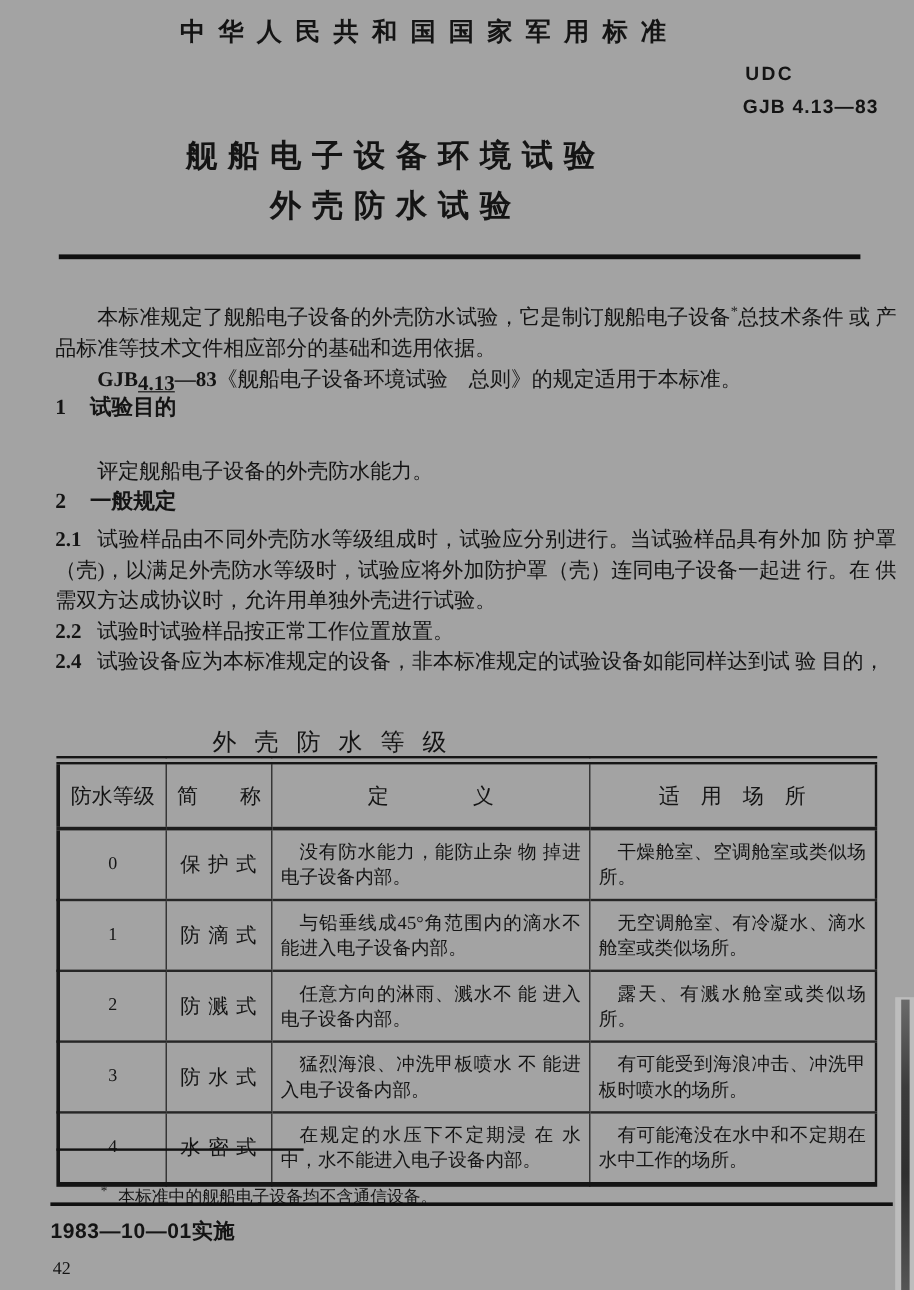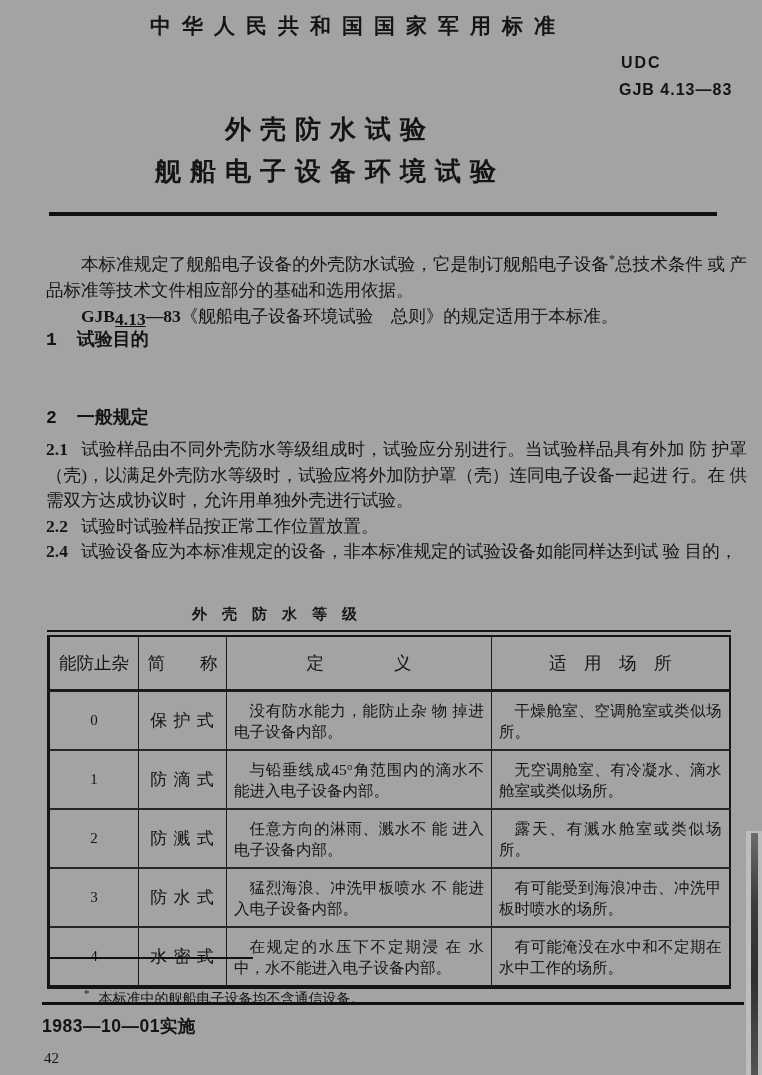--- a/index.html
+++ b/index.html
@@ -19,34 +19,34 @@
 
   
   .bodyblock{position:absolute;left:46px;width:701px;font-size:17.5px;line-height:26px;text-align:justify;}
   .indent2{text-indent:2em;}
   #para-1{top:233px;}
   #para-2{top:285px;}
   .star{font-size:12px;vertical-align:super;line-height:0;}
   .gjb-latin{font-weight:bold;}
   .subnum{position:relative;top:3px;text-decoration:underline;}
 
-  .sec-heading{position:absolute;left:46px;font-family:Liberation Mono, monospace;
+  .sec-heading{position:absolute;left:46px;font-family:Liberation Serif, serif;
     font-weight:bold;font-size:18px;white-space:nowrap;}
   #sec1-heading{top:327px;}
   #sec1-body{top:361px;}
   #sec2-heading{top:405px;}
   .sec-num{margin-right:20px;}
 
   #clauses{position:absolute;top:437px;left:46px;width:701px;font-size:17.5px;line-height:25.5px;}
   #clauses p{margin:0;text-align:justify;}
   .cnum{font-weight:bold;margin-right:13px;}
 
   
   .table-title{position:absolute;top:605px;left:47px;width:470px;text-align:center;
-    font-size:15px;letter-spacing:15px;white-space:nowrap;font-weight:bold;}
+    font-size:20px;letter-spacing:15px;white-space:nowrap;}
   table.grades{position:absolute;top:630px;left:47px;width:681px;border-collapse:collapse;table-layout:fixed;
     border-top:7px double #151515;border-bottom:4px solid #151515;
     border-left:3px solid #151515;border-right:2px solid #151515;}
   table.grades th{height:50px;font-weight:normal;font-size:17.5px;
     border-bottom:3px solid #1c1c1c;text-align:center;vertical-align:middle;}
   table.grades td{height:53px;vertical-align:middle;border-top:2px solid #262626;}
   table.grades th + th, table.grades td + td{border-left:1px solid #1c1c1c;}
   td.c-grade{text-align:center;font-size:15px;}
   td.c-name{text-align:center;font-size:17px;letter-spacing:1px;white-space:nowrap;}
   td.c-def, td.c-scope{font-size:15.5px;line-height:21px;padding:2px 7px;text-indent:1em;text-align:justify;}
@@ -68,33 +68,34 @@
 </head>
 <body>
 
 <div class="page">
 
   <div class="std-header">中华人民共和国国家军用标准</div>
   <div class="udc">UDC</div>
   <div class="std-no">GJB 4.13—83</div>
 
   <div class="doc-title">
+    <div>舰船电子设备环境试验</div>
     <div>外壳防水试验</div>
-    <div>舰船电子设备环境试验</div>
   </div>
 
   <div class="title-rule"></div>
 
   <p class="bodyblock indent2" id="para-1"><span>本标准规定了舰船电子设备的外壳防水试验，它是制订舰船电子设备</span><span class="star">*</span><span>总技术条件 或 产品标准等技术文件相应部分的基础和选用依据。</span></p>
 
   <p class="bodyblock indent2" id="para-2"><span class="gjb-latin">GJB</span><span class="gjb-latin subnum">4.13</span><span class="gjb-latin">—83</span><span>《舰船电子设备环境试验　总则》的规定适用于本标准。</span></p>
 
   <div class="sec-heading" id="sec1-heading">
     <span class="sec-num">1</span><span>试验目的</span>
   </div>
+  <p class="bodyblock indent2" id="sec1-body">评定舰船电子设备的外壳防水能力。</p>
 
   <div class="sec-heading" id="sec2-heading">
     <span class="sec-num">2</span><span>一般规定</span>
   </div>
 
   <div id="clauses">
     <p><span class="cnum">2.1</span><span>试验样品由不同外壳防水等级组成时，试验应分别进行。当试验样品具有外加 防 护罩（壳)，以满足外壳防水等级时，试验应将外加防护罩（壳）连同电子设备一起进 行。在 供需双方达成协议时，允许用单独外壳进行试验。</span></p>
 
     <p><span class="cnum">2.2</span><span>试验时试验样品按正常工作位置放置。</span></p>
 
@@ -106,21 +107,21 @@
 
   <table class="grades">
     <colgroup>
       <col style="width:90px">
         <col style="width:88px">
         <col style="width:265px">
         <col style="width:238px">
     </colgroup>
     <thead>
       <tr>
-        <th>能防止杂</th>
+        <th>防水等级</th>
         <th>简　　称</th>
         <th>定　　　　义</th>
         <th>适　用　场　所</th>
       </tr>
     </thead>
     <tbody id="grade-tbody">
     <tr>
       <td class="c-grade">0</td>
       <td class="c-name">保 护 式</td>
       <td class="c-def">没有防水能力，能防止杂 物 掉进电子设备内部。</td>

